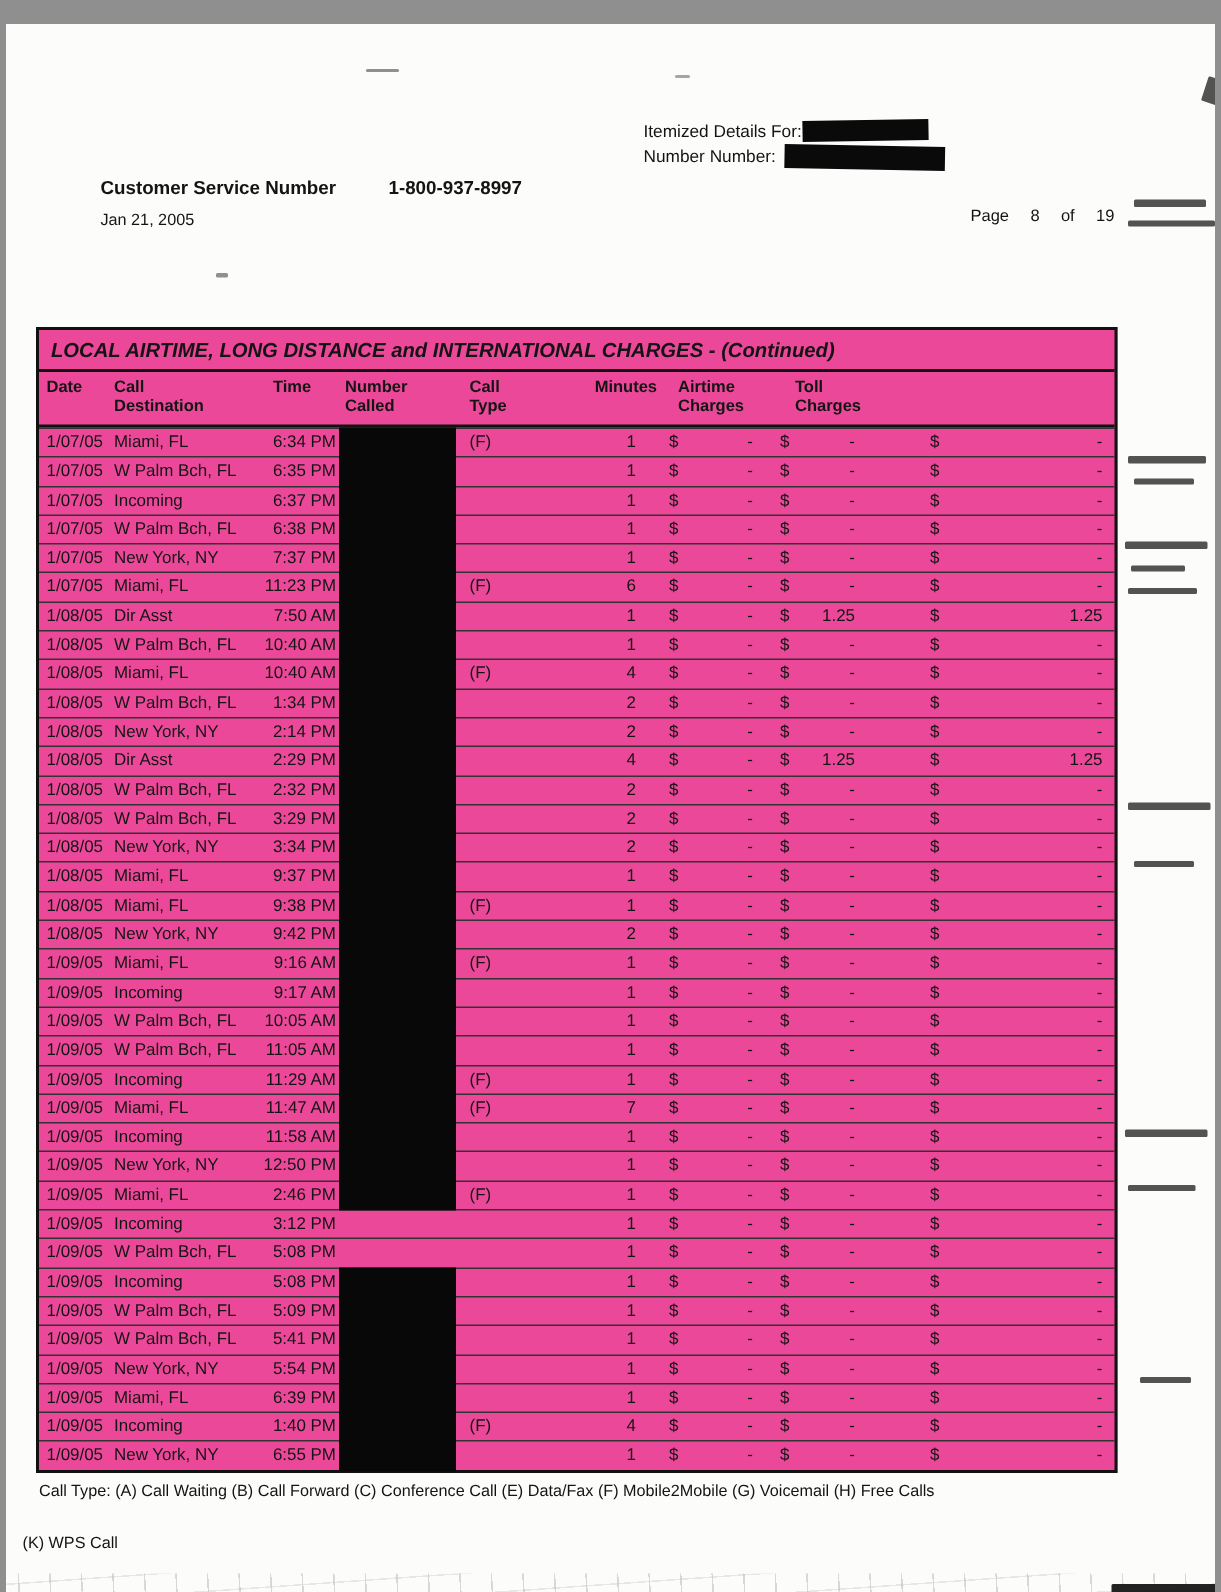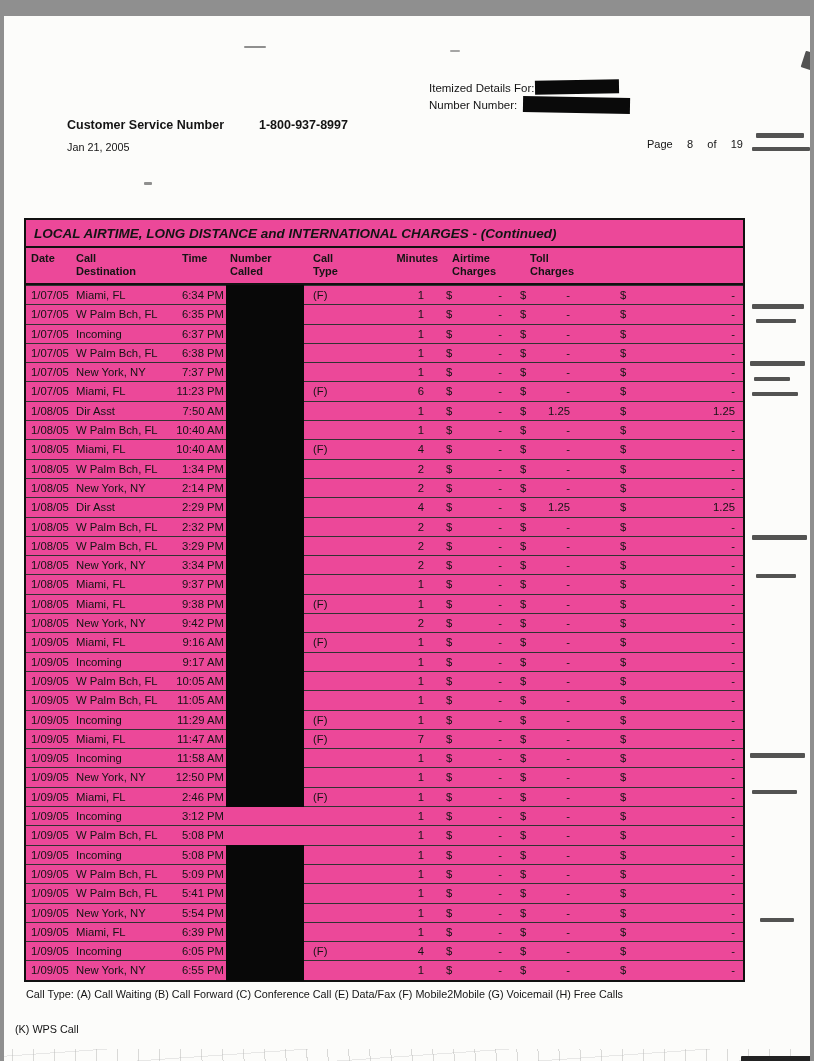--- a/index.html
+++ b/index.html
@@ -844,21 +844,21 @@
             <span class="amt">-</span>
           </div>
     <div class="col c-tot">
             <span class="cur">$</span>
             <span class="amt">-</span>
           </div>
   </div>
         <div class="row">
     <div class="col c-date">1/09/05</div>
     <div class="col c-dest">Incoming</div>
-    <div class="col c-time">6:05 PM</div>
+    <div class="col c-time">1:40 PM</div>
     <div class="col c-num">
             <span class="bar"></span>
           </div>
     <div class="col c-ct">(F)</div>
     <div class="col c-min">4</div>
     <div class="col c-air">
             <span class="cur">$</span>
             <span class="amt">-</span>
           </div>
     <div class="col c-toll">

